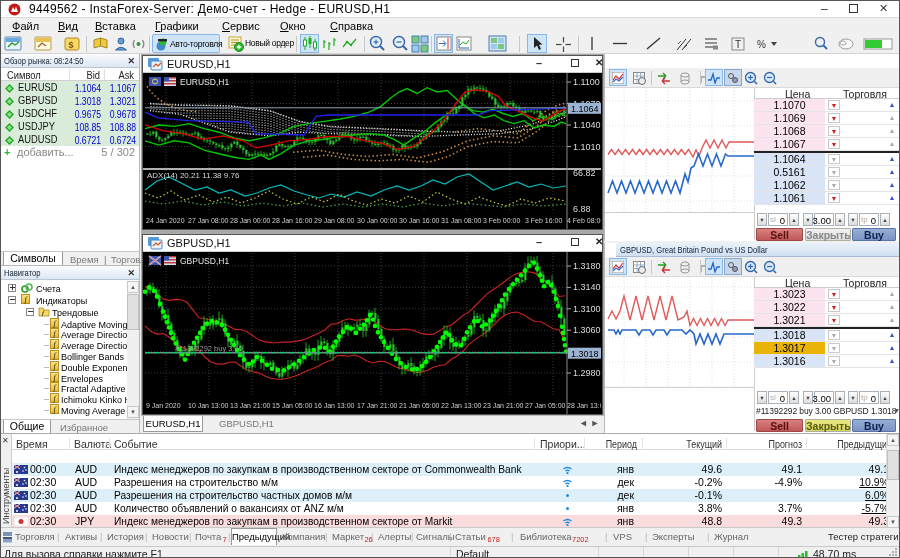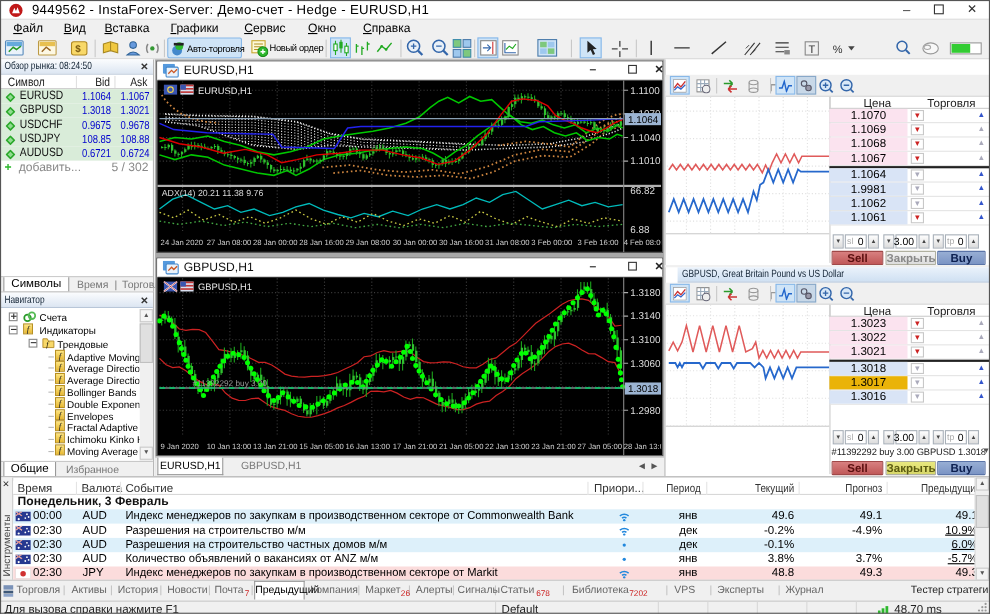--- a/index.html
+++ b/index.html
@@ -1335,21 +1335,21 @@
 <span class="varrow" style="color:#cc2222">▼</span>
       <span class="harrow" style="color:#aab">▲</span>
     </div>
     <div class="abs" style="left:149px;top:97px;width:146px;height:2px;background:#222"></div>
     <div class="lrow" style="top:99px">
       <span class="lprice" style="background:#d9e4f6">1.1064</span>
 <span class="varrow" style="color:#aab">▼</span>
       <span class="harrow" style="color:#3355cc">▲</span>
     </div>
     <div class="lrow" style="top:112px">
-      <span class="lprice" style="background:#d9e4f6">1.9981</span>
+      <span class="lprice" style="background:#d9e4f6">0.5161</span>
 <span class="varrow" style="color:#aab">▼</span>
       <span class="harrow" style="color:#3355cc">▲</span>
     </div>
     <div class="lrow" style="top:125px">
       <span class="lprice" style="background:#d9e4f6">1.1062</span>
 <span class="varrow" style="color:#aab">▼</span>
       <span class="harrow" style="color:#3355cc">▲</span>
     </div>
     <div class="lrow" style="top:138px">
       <span class="lprice" style="background:#d9e4f6">1.1061</span>
@@ -1517,23 +1517,20 @@
 <span class="abs" style="left:732px;top:1px;width:58px;text-align:right;transform:scaleX(0.85);transform-origin:100% 50%">Прогноз</span>
 <span class="abs" style="left:804px;top:1px;width:76px;text-align:right;transform:scaleX(0.85);transform-origin:100% 50%">Предыдущий</span>
 <span class="abs" style="left:57px;top:1px;width:1px;height:12px;background:#e4e4e4"></span>
 <span class="abs" style="left:97px;top:1px;width:1px;height:12px;background:#e4e4e4"></span>
 <span class="abs" style="left:522px;top:1px;width:1px;height:12px;background:#e4e4e4"></span>
 <span class="abs" style="left:572px;top:1px;width:1px;height:12px;background:#e4e4e4"></span>
 <span class="abs" style="left:630px;top:1px;width:1px;height:12px;background:#e4e4e4"></span>
 <span class="abs" style="left:714px;top:1px;width:1px;height:12px;background:#e4e4e4"></span>
 <span class="abs" style="left:794px;top:1px;width:1px;height:12px;background:#e4e4e4"></span>
 </div>
-    <div class="abs" style="left:12px;top:16px;width:874px;height:13px;font-weight:bold;color:#111;line-height:13px">
-      <span style="position:absolute;left:4px">Понедельник, 3 Февраль</span>
-    </div>
     <div class="cal-row" style="top:29px;width:874px;background:#ddf0fa">
 <svg class="flag">
         <rect width="14" height="9" fill="#27388f"></rect>
         <path d="M0 0 L6 4 M6 0 L0 4" stroke="#fff" stroke-width="1"></path>
         <path d="M0 0 L6 4 M6 0 L0 4" stroke="#d32" stroke-width="0.5"></path>
         <circle cx="10.5" cy="2.5" r="0.8" fill="#fff"></circle>
         <circle cx="9" cy="6" r="0.8" fill="#fff"></circle>
         <circle cx="12" cy="5" r="0.8" fill="#fff"></circle>
         <circle cx="3" cy="7" r="1" fill="#fff"></circle>
       </svg>

